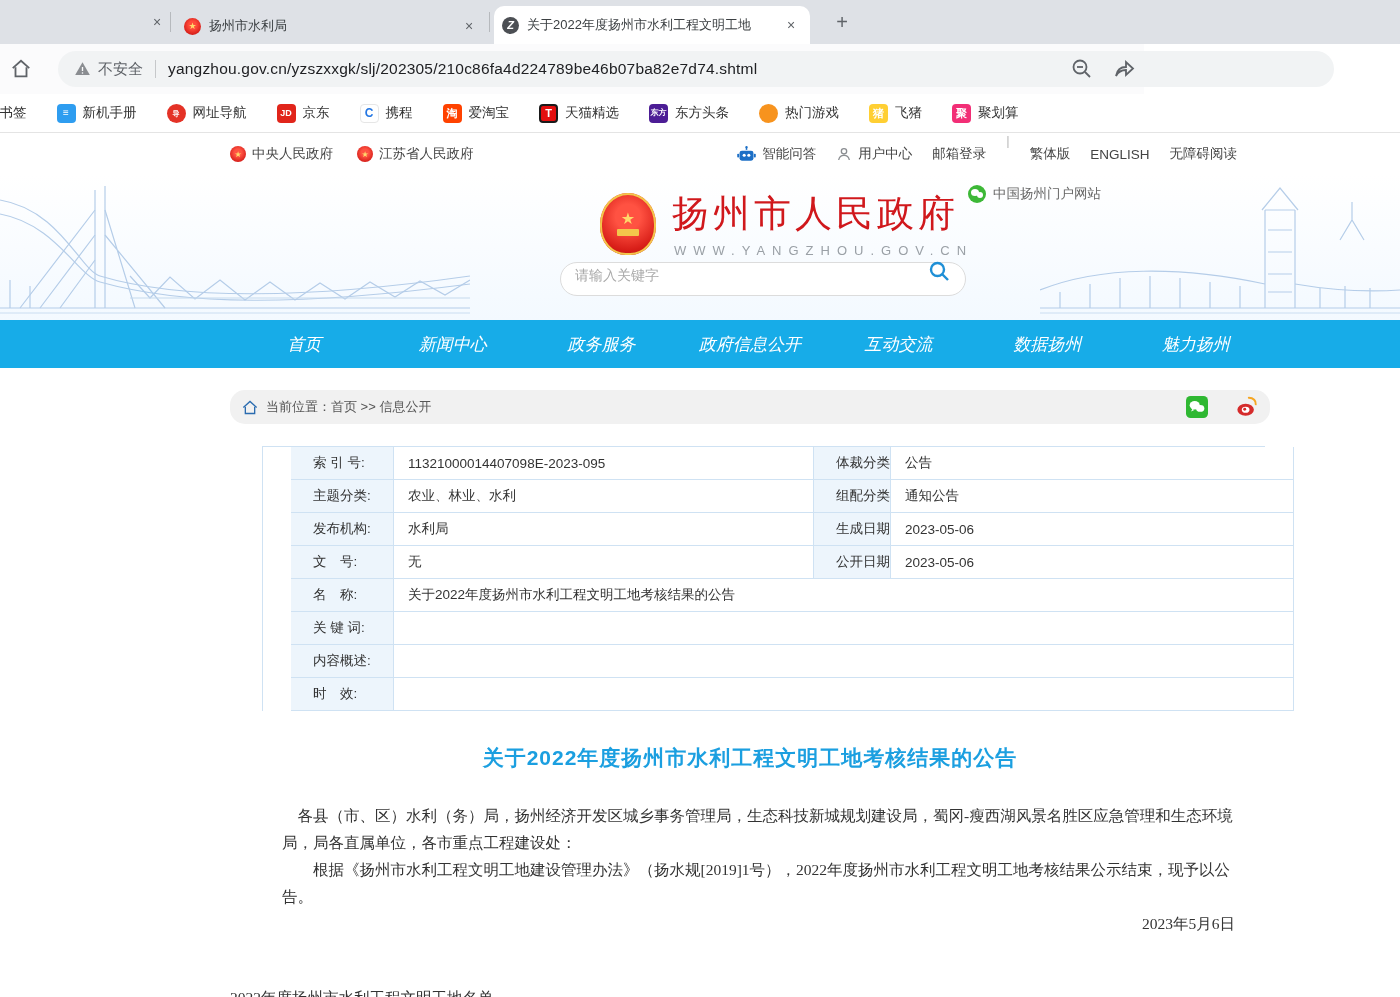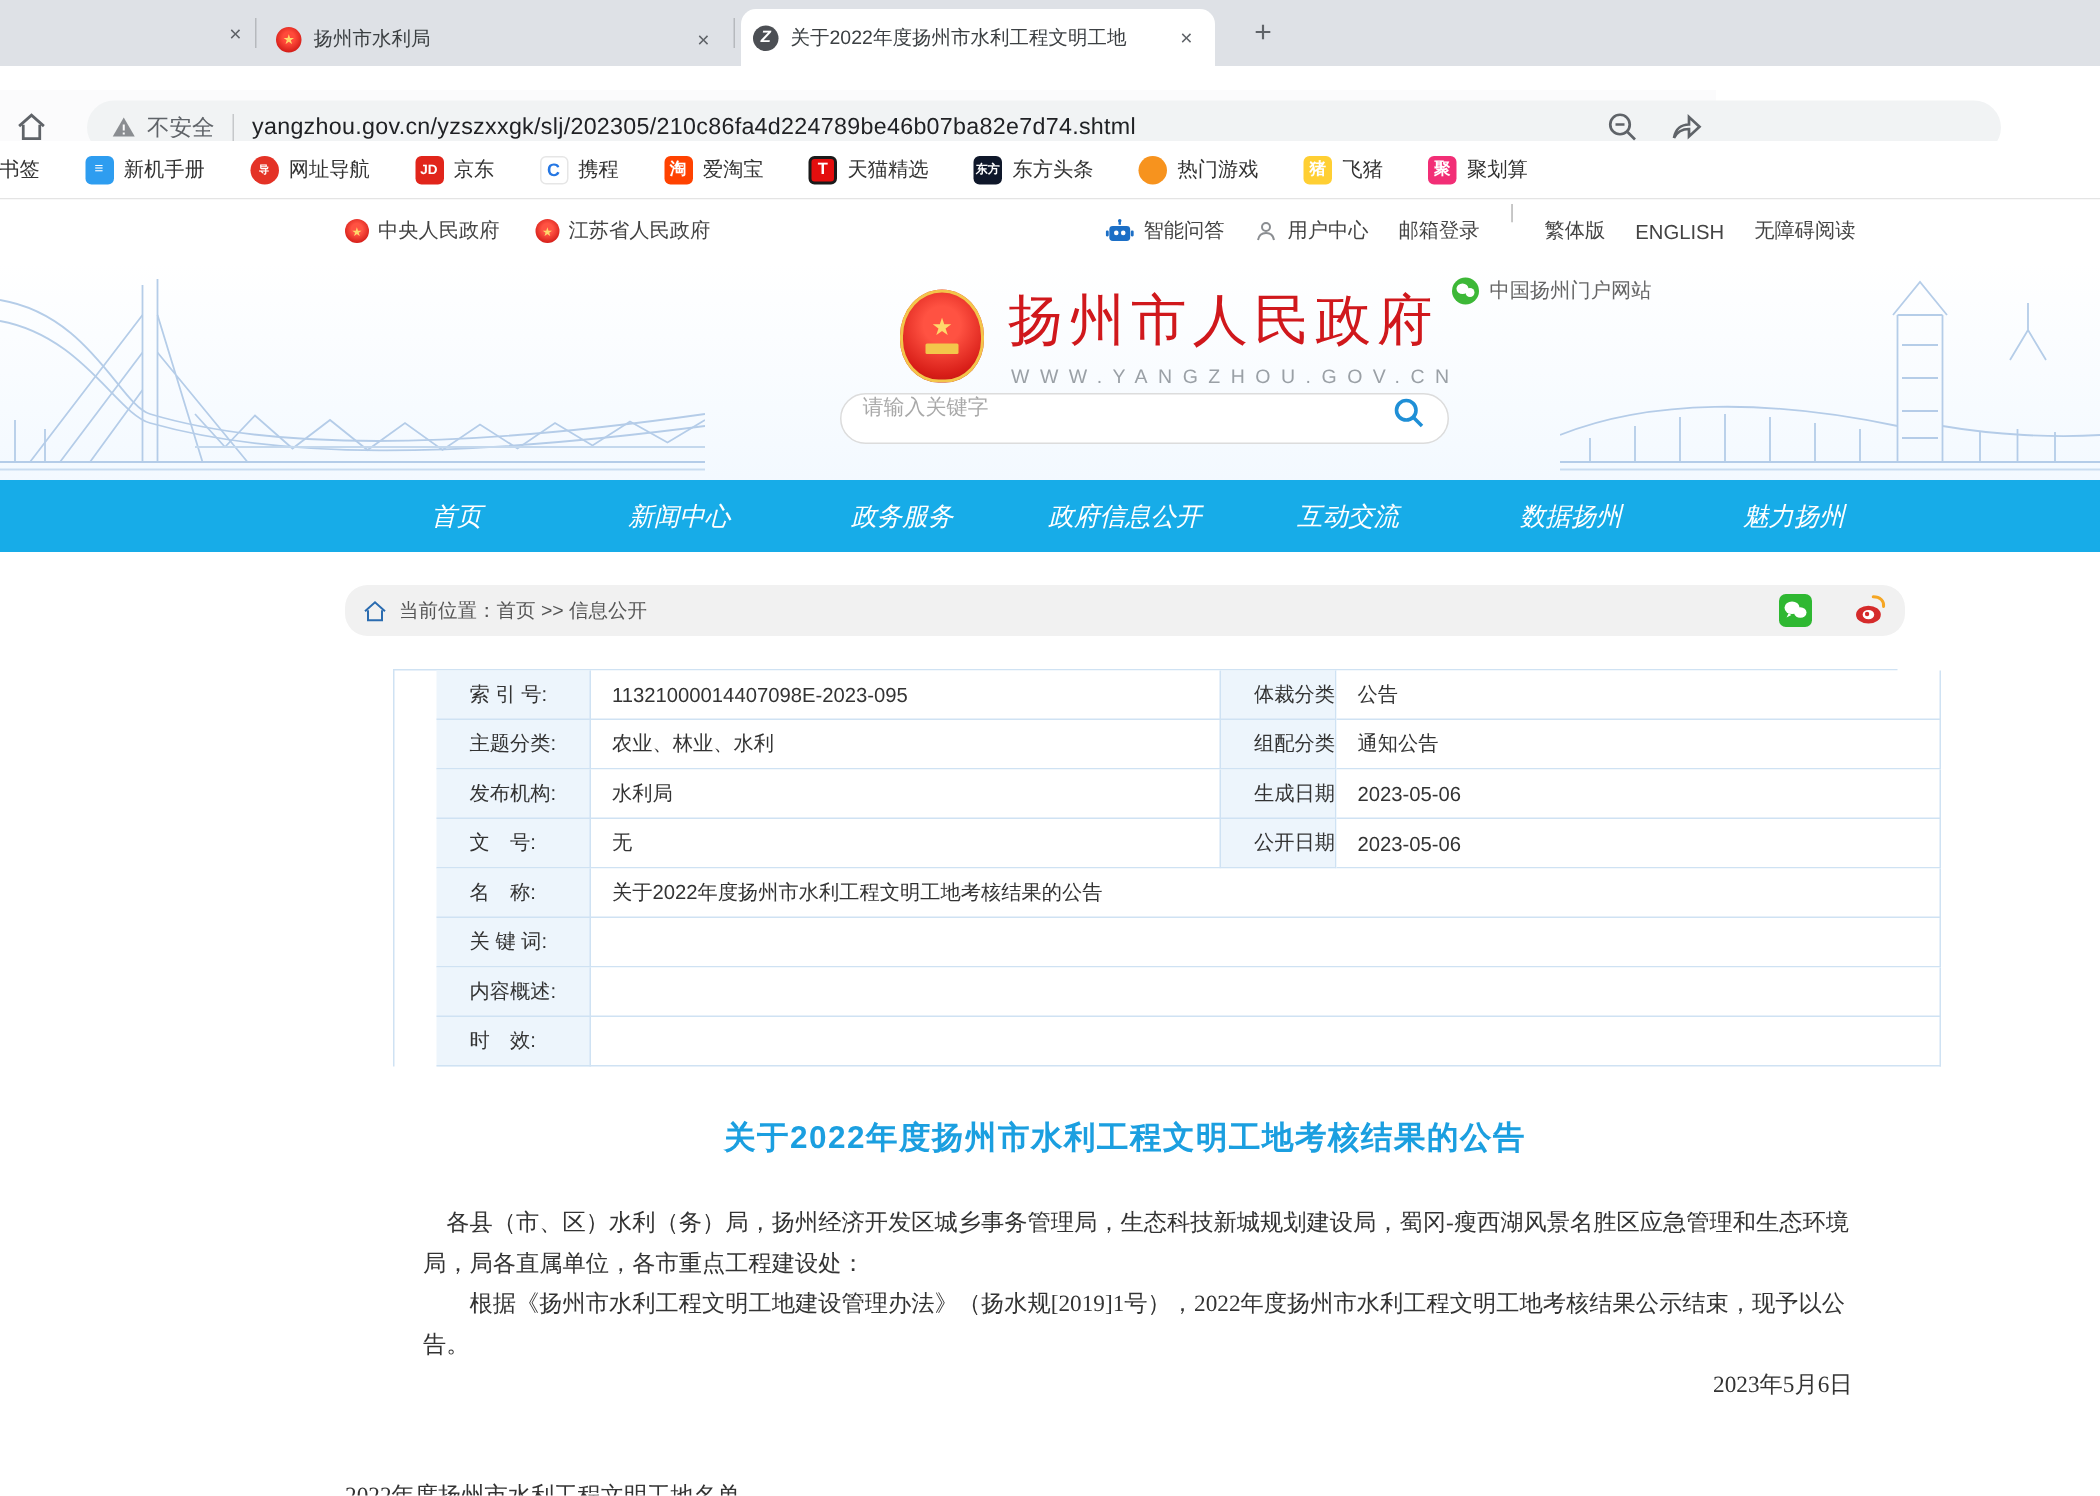--- a/index.html
+++ b/index.html
@@ -18,21 +18,21 @@
   .tab.active { left:494px; width:316px; top:6px; height:38px; background:#fff;
                 border-radius:10px 10px 0 0; }
   .favicon { width:17px; height:17px; border-radius:50%; flex:0 0 17px; margin-right:8px;
              display:flex; align-items:center; justify-content:center; font-size:9px; }
   .favicon.emblem { background:radial-gradient(circle at 50% 42%, #ff4a3a 0 30%, #d61f1a 72%, #a31310 100%); color:#ffd86b; }
   .favicon.dark { background:#4c4f54; color:#fff; font-weight:bold; font-style:italic; font-size:11px; }
   .tab-title { font-size:13px; color:#3c4043; white-space:nowrap; overflow:hidden; flex:1 1 auto; }
   .newtab-btn { position:absolute; left:828px; top:8px; width:28px; height:28px; border:none;
                 background:transparent; font-size:20px; color:#5f6368; border-radius:50%; cursor:pointer; }
 
-  .addressbar { position:absolute; left:0; top:60px; width:1144px; height:50px; background:#fbfbfc; }
+  .addressbar { position:absolute; left:0; top:44px; width:1144px; height:50px; background:#fbfbfc; }
   .home-btn { position:absolute; left:10px; top:11px; width:28px; height:28px; background:transparent;
               border:none; cursor:pointer; }
   .omnibox { position:absolute; left:58px; top:7px; width:1276px; height:36px; background:#f1f3f4;
              border-radius:18px; display:flex; align-items:center; padding:0 16px; }
   .sec-chip { display:flex; align-items:center; gap:7px; color:#5f6368; font-size:15px; }
   .chip-sep { width:1px; height:18px; background:#c6c8ca; margin:0 12px; }
   .url-text { color:#202124; font-size:15.5px; letter-spacing:.2px; white-space:nowrap; overflow:hidden; }
   .addr-right { position:absolute; right:4px; top:11px; display:flex; gap:14px; }
   .addr-icon-btn { width:28px; height:28px; border:none; background:transparent; cursor:pointer; }
 
@@ -40,21 +40,21 @@
                   border-bottom:1px solid #e4e4e4; display:flex; align-items:center; gap:30px;
                   padding-left:0; overflow:hidden; }
   .bm { display:flex; align-items:center; gap:7px; cursor:pointer; flex:0 0 auto; }
   .bm-label { font-size:13.5px; color:#333; white-space:nowrap; }
   .bm-ico { width:19px; height:19px; border-radius:4px; color:#fff; font-size:10px; font-weight:bold;
             display:flex; align-items:center; justify-content:center; line-height:1; }
   .bm-first { margin-left:-14px; }
   .i-doc{background:#2e9df0;} .i-nav{background:#e43226;border-radius:50%;font-size:7px;}
   .i-jd{background:#e1251b;font-size:9px;} .i-ctrip{background:#fff;border:1px solid #e6e6e6;color:#2577e3;font-size:12px;}
   .i-tao{background:#ff4200;font-size:11px;} .i-tmall{background:#e40e0e;border:2px solid #1a1a1a;font-size:11px;}
-  .i-df{background:#0f172a;font-size:8px;} .i-game{background:#f7931e;border-radius:50%;}
+  .i-df{background:#4c1d95;font-size:8px;} .i-game{background:#f7931e;border-radius:50%;}
   .i-pig{background:#ffcf33;color:#fff;font-size:11px;} .i-ju{background:#f22e76;font-size:11px;}
 
   
   .utilbar { position:absolute; left:0; top:133px; width:1400px; height:42px; background:#fff; }
   .util-left { position:absolute; left:230px; top:0; height:42px; display:flex; align-items:center; gap:24px; }
   .util-right { position:absolute; right:163px; top:0; height:42px; display:flex; gap:20px; }
   .util-link { display:flex; align-items:center; gap:6px; font-size:13.5px; color:#444; cursor:pointer; white-space:nowrap; }
   .mini-emblem { width:16px; height:16px; border-radius:50%;
                  background:radial-gradient(circle at 50% 42%, #ff5242 0 30%, #d61f1a 75%, #a31310 100%);
                  color:#ffd86b; font-size:8px; display:flex; align-items:center; justify-content:center; }
@@ -75,21 +75,21 @@
                font-family:"Liberation Serif", serif; }
   .site-url { font-size:13px; color:#9aa0a6; letter-spacing:7px; margin-left:18px; margin-top:4px; }
   .portal-tag { position:absolute; left:968px; top:10px; display:flex; align-items:flex-start; gap:7px;
                 font-size:13.5px; color:#666; }
   .wechat-dot { width:18px; height:18px; border-radius:50%; background:#3db837; position:relative; }
   .wechat-dot::before { content:""; position:absolute; left:3px; top:4px; width:8px; height:7px;
                         background:#fff; border-radius:50%; }
   .wechat-dot::after { content:""; position:absolute; left:9px; top:7px; width:6px; height:6px;
                        background:#fff; border-radius:50%; }
   .searchbox { position:absolute; left:560px; top:87px; width:406px; height:34px; background:#fff;
-               border:1px solid #dcdcdc; border-radius:17px; display:flex; align-items:flex-start; padding:0 14px; }
+               border:1px solid #dcdcdc; border-radius:17px; display:flex; align-items:flex-end; padding:12px 14px; }
   .searchbox input { flex:1; border:none; outline:none; font-size:14px; color:#333; background:transparent; }
   .searchbox input::placeholder { color:#a9a9a9; }
 
   
   .mainnav { position:absolute; left:0; top:320px; width:1400px; height:48px; background:#17ace8;font-style:italic; }
   .mainnav-inner { position:absolute; left:230px; width:1040px; height:48px; display:flex; }
   .nav-item { flex:1; display:flex; align-items:center; justify-content:center; color:#fff;
               font-size:17px; cursor:pointer; white-space:nowrap; }
 
   

